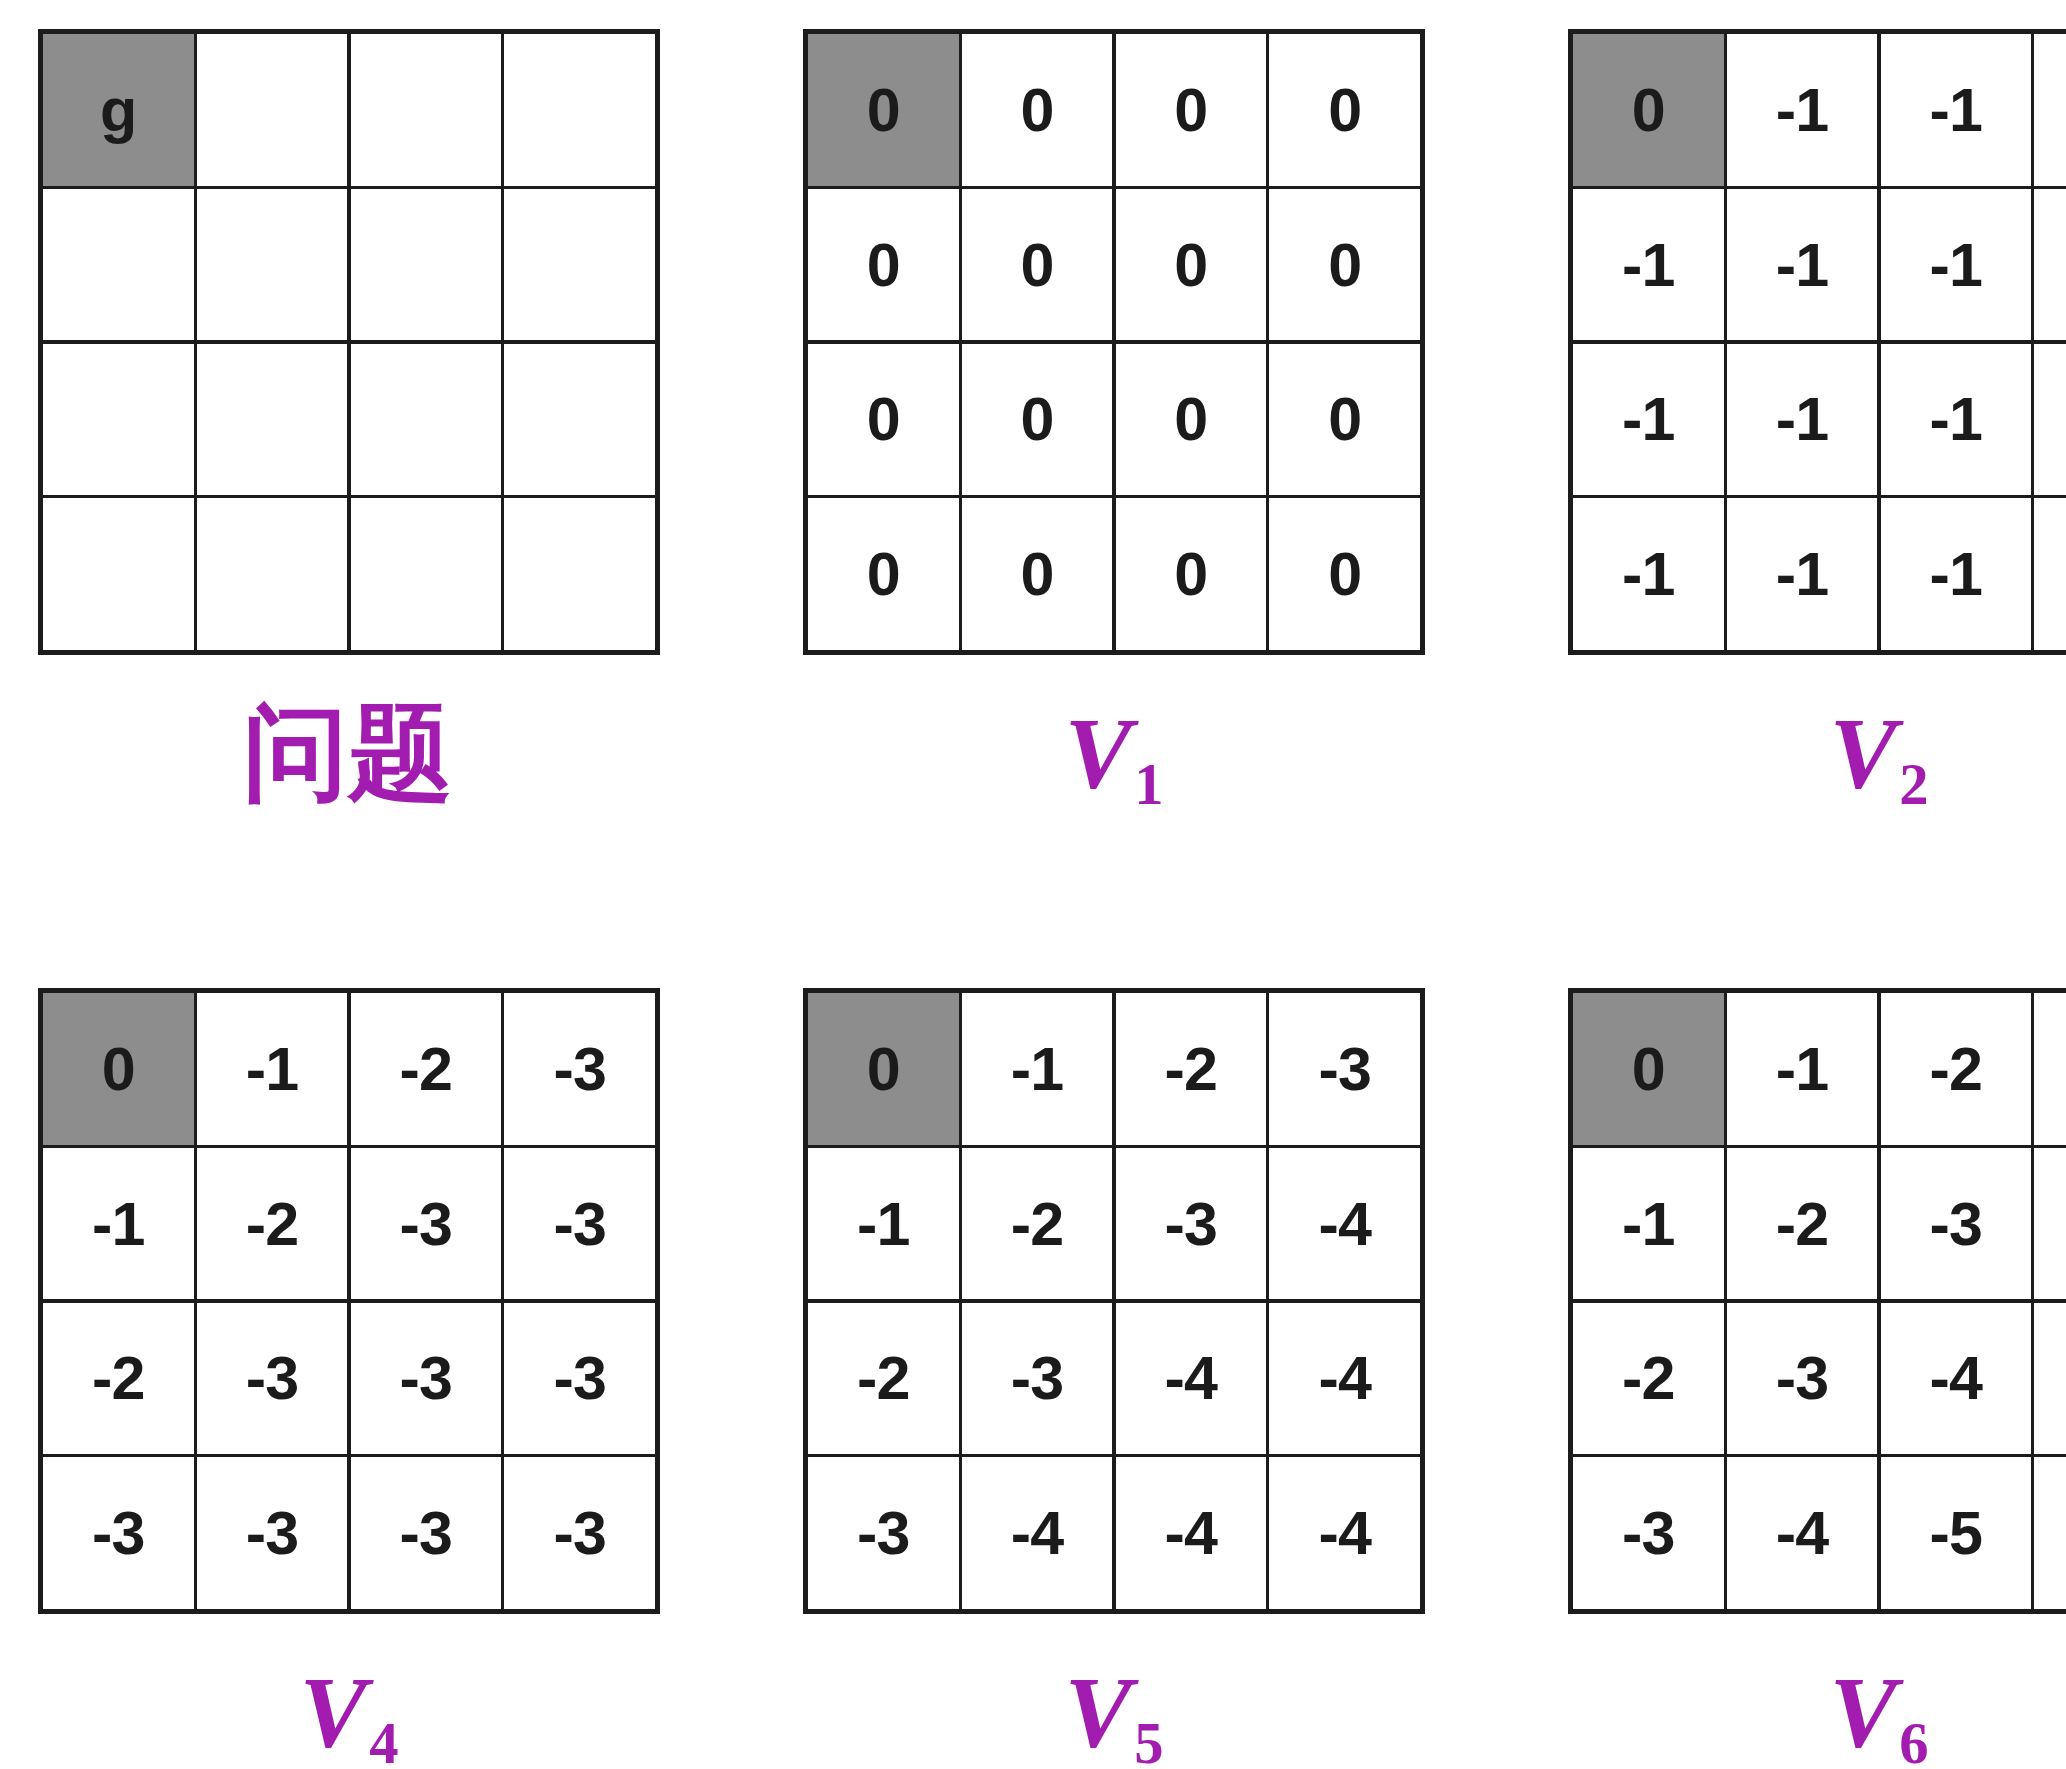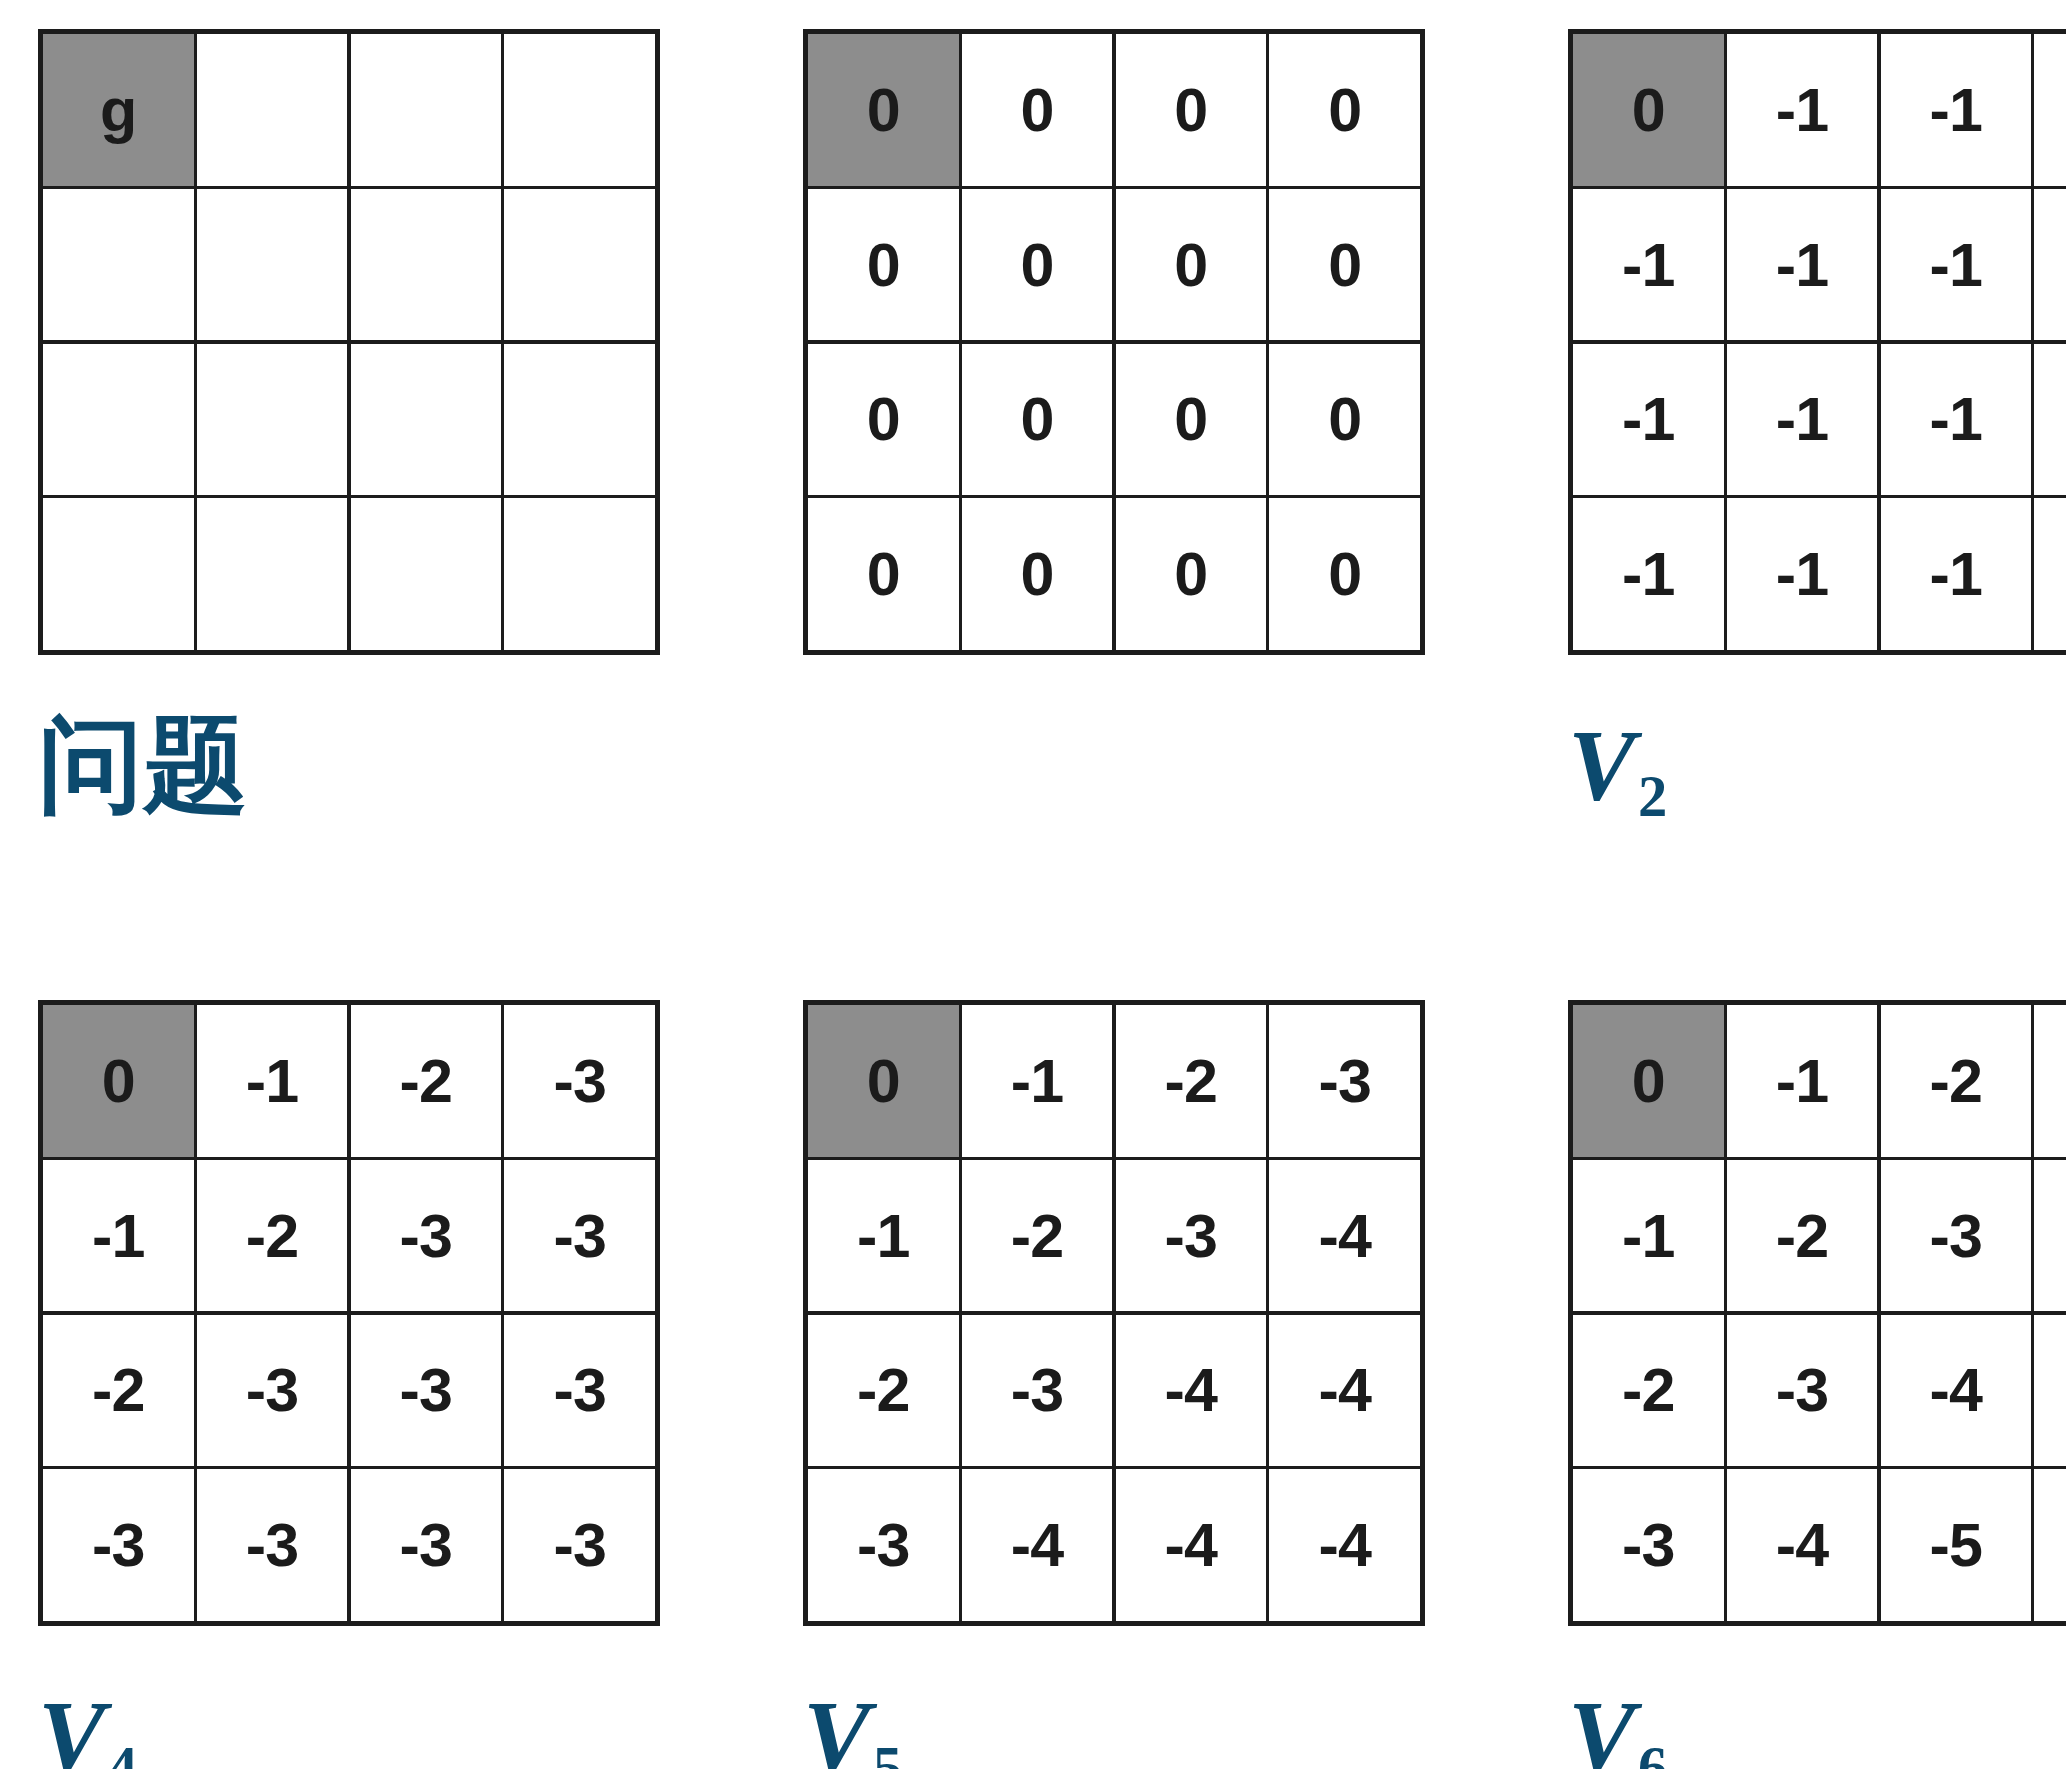--- a/index.html
+++ b/index.html
@@ -46,27 +46,27 @@
     justify-content: center;
     font-size: 61px;
     font-weight: 700;
     color: #1b1b1b;
     letter-spacing: -0.8px;
   }
   .cell.goal {
     background: #8d8d8d;
   }
   .caption {
-    margin-top: 51px;
+    margin-top: 39px;
     height: 120px;
     line-height: 120px;
-    text-align: left;
+    text-align: center;
     font-family: "Liberation Serif", serif;
     font-weight: 700;
-    color: #0c4a6e;
+    color: #a21caf;
   }
   .caption.math {
     font-size: 101px;
     font-style: italic;
   }
   .caption.cjk {
     font-size: 105px;
     font-style: normal;
   }
   .cap-sub {
@@ -118,20 +118,21 @@
         <div class="cell">0</div>
         <div class="cell">0</div>
         <div class="cell">0</div>
         <div class="cell">0</div>
         <div class="cell">0</div>
         <div class="cell">0</div>
         <div class="cell">0</div>
         <div class="cell">0</div>
         <div class="cell">0</div>
       </div>
+      <figcaption class="caption math"><span class="cap-main">V</span><sub class="cap-sub">1</sub></figcaption>
     </figure>
 
     <figure class="panel">
       <div class="grid">
         <div class="cell goal">0</div>
         <div class="cell">-1</div>
         <div class="cell">-1</div>
         <div class="cell">-1</div>
         <div class="cell">-1</div>
         <div class="cell">-1</div>

